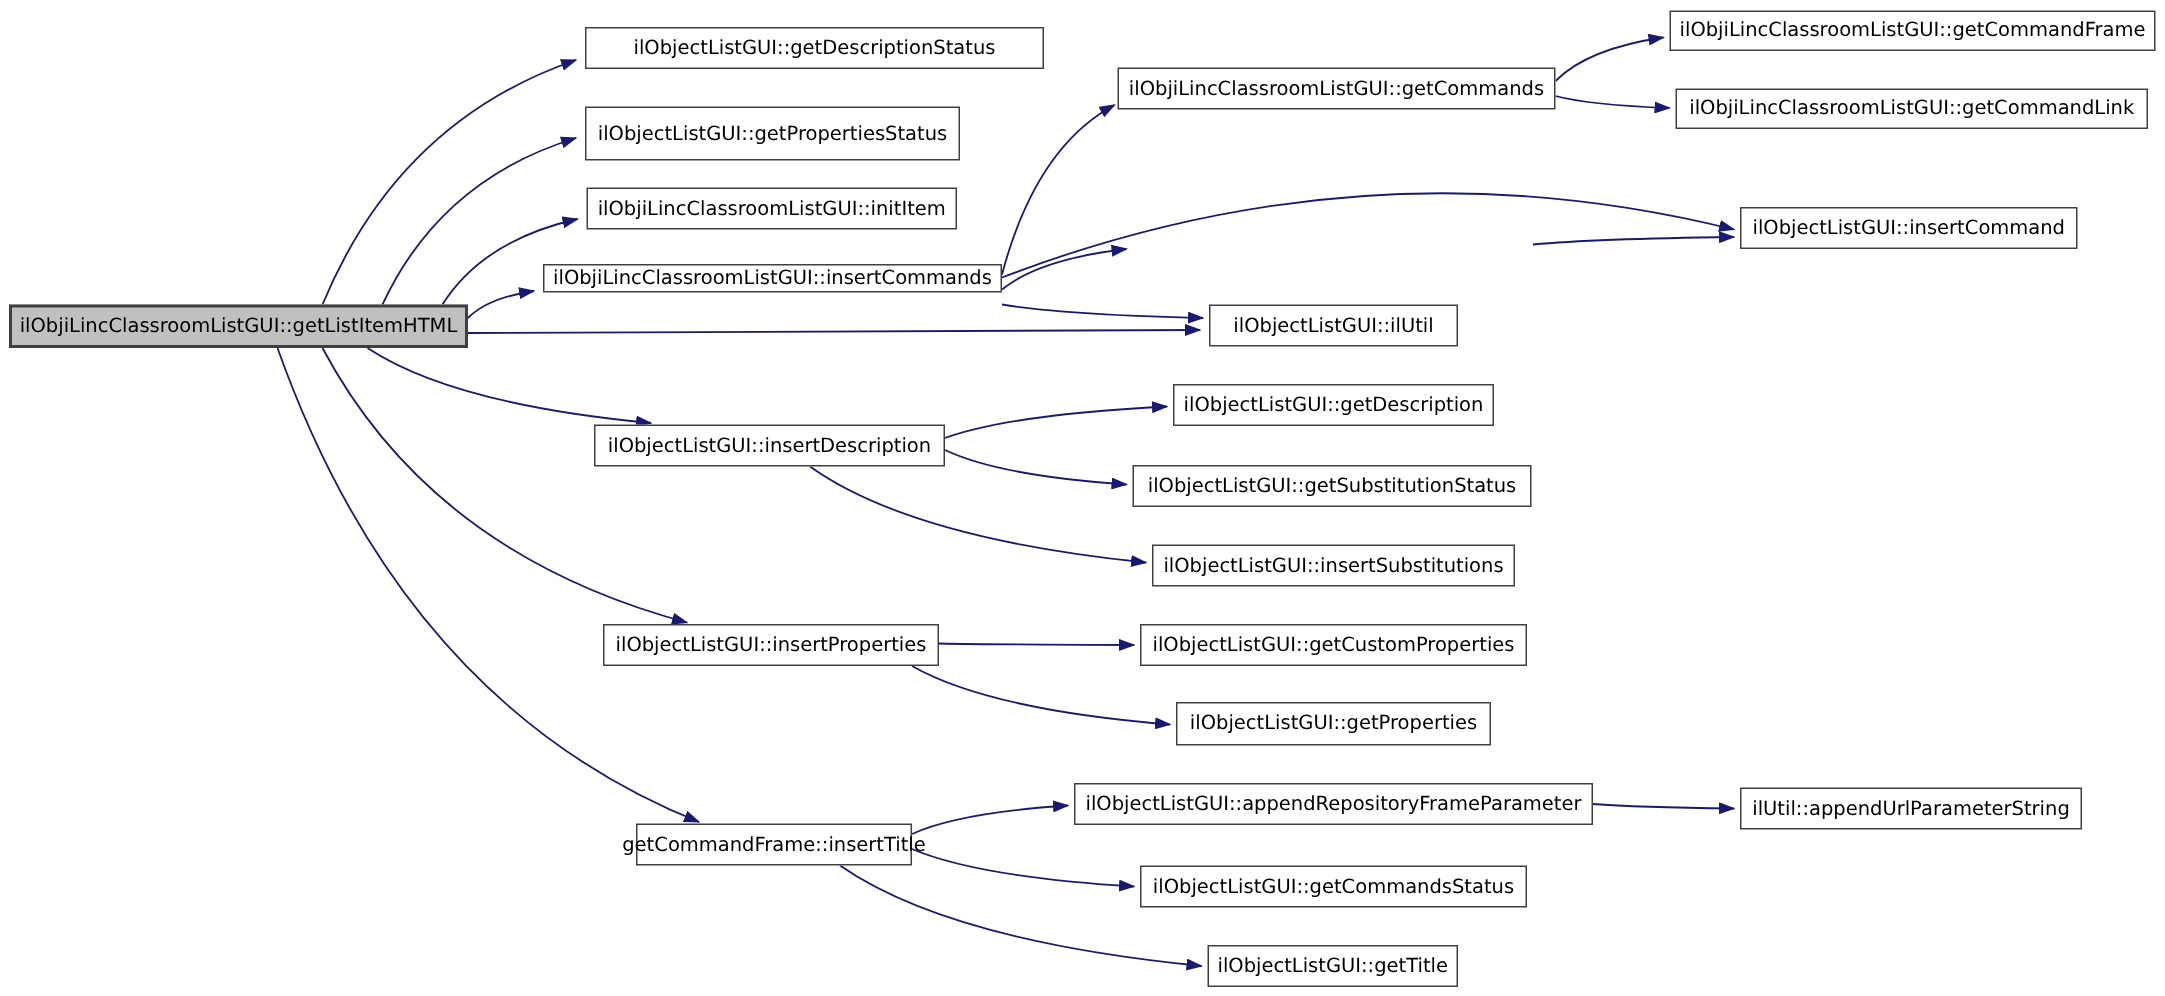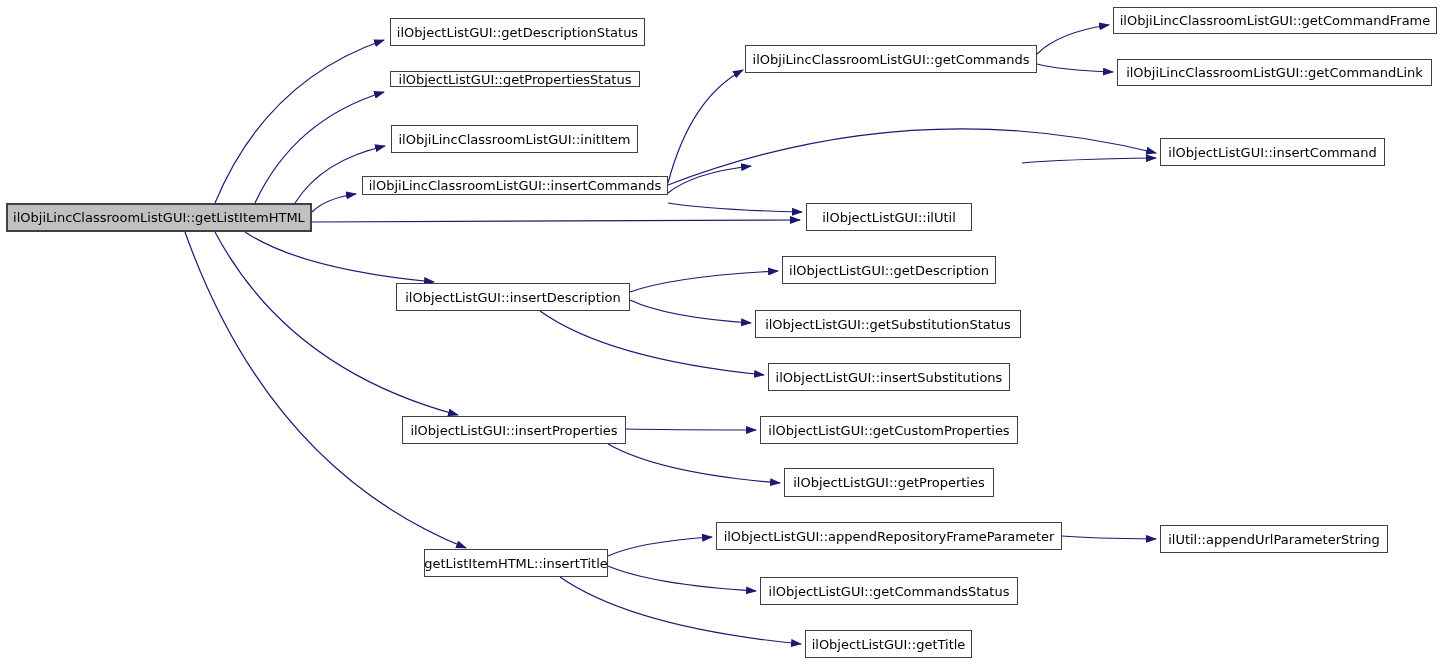--- a/index.html
+++ b/index.html
@@ -59,34 +59,34 @@
       <path class="edge" d="M630,300 Q666.3,317.25 751,323" stroke="#191970" stroke-width="1.2" marker-end="url(#arrow)"></path>
       <path class="edge" d="M540,311 Q607.2,359 764,375" stroke="#191970" stroke-width="1.2" marker-end="url(#arrow)"></path>
       <path class="edge" d="M626,429 Q665,429.75 756,430" stroke="#191970" stroke-width="1.2" marker-end="url(#arrow)"></path>
       <path class="edge" d="M608,444 Q659.6,473.25 780,483" stroke="#191970" stroke-width="1.2" marker-end="url(#arrow)"></path>
       <path class="edge" d="M608,556 Q639.2,541.75 712,537" stroke="#191970" stroke-width="1.2" marker-end="url(#arrow)"></path>
       <path class="edge" d="M608,566 Q652.4,584.75 756,591" stroke="#191970" stroke-width="1.2" marker-end="url(#arrow)"></path>
       <path class="edge" d="M560,577 Q632.3,627.25 801,644" stroke="#191970" stroke-width="1.2" marker-end="url(#arrow)"></path>
       <path class="edge" d="M1062,536 Q1090.2,538.25 1156,539" stroke="#191970" stroke-width="1.2" marker-end="url(#arrow)"></path>
     </svg>
 <div class="node root" style="left: 6px; top: 203px; width: 306px; height: 29px;">ilObjiLincClassroomListGUI::getListItemHTML</div>
-    <div class="node" style="left: 390px; top: 18px; width: 255px; height: 28px;">ilObjectListGUI::getDescriptionStatus</div>
-    <div class="node" style="left: 390px; top: 71px; width: 250px; height: 16px;">ilObjectListGUI::getPropertiesStatus</div>
+    <div class="node" style="left: 390px; top: 18px; width: 306px; height: 28px;">ilObjectListGUI::getDescriptionStatus</div>
+    <div class="node" style="left: 390px; top: 71px; width: 250px; height: 36px;">ilObjectListGUI::getPropertiesStatus</div>
     <div class="node" style="left: 391px; top: 125px; width: 247px; height: 28px;">ilObjiLincClassroomListGUI::initItem</div>
     <div class="node" style="left: 362px; top: 176px; width: 306px; height: 19px;">ilObjiLincClassroomListGUI::insertCommands</div>
     <div class="node" style="left: 1113px; top: 7px; width: 324px; height: 27px;">ilObjiLincClassroomListGUI::getCommandFrame</div>
     <div class="node" style="left: 745px; top: 45px; width: 292px; height: 28px;">ilObjiLincClassroomListGUI::getCommands</div>
     <div class="node" style="left: 1117px; top: 59px; width: 315px; height: 27px;">ilObjiLincClassroomListGUI::getCommandLink</div>
     <div class="node" style="left: 1160px; top: 138px; width: 225px; height: 28px;">ilObjectListGUI::insertCommand</div>
     <div class="node" style="left: 806px; top: 203px; width: 166px; height: 28px;">ilObjectListGUI::ilUtil</div>
     <div class="node" style="left: 396px; top: 283px; width: 234px; height: 28px;">ilObjectListGUI::insertDescription</div>
     <div class="node" style="left: 782px; top: 256px; width: 214px; height: 28px;">ilObjectListGUI::getDescription</div>
     <div class="node" style="left: 755px; top: 310px; width: 266px; height: 28px;">ilObjectListGUI::getSubstitutionStatus</div>
     <div class="node" style="left: 768px; top: 363px; width: 242px; height: 28px;">ilObjectListGUI::insertSubstitutions</div>
     <div class="node" style="left: 402px; top: 416px; width: 224px; height: 28px;">ilObjectListGUI::insertProperties</div>
     <div class="node" style="left: 784px; top: 468px; width: 210px; height: 29px;">ilObjectListGUI::getProperties</div>
     <div class="node" style="left: 760px; top: 416px; width: 258px; height: 28px;">ilObjectListGUI::getCustomProperties</div>
-    <div class="node" style="left: 424px; top: 549px; width: 184px; height: 28px;">getListItemHTML::insertTitle</div>
+    <div class="node" style="left: 424px; top: 549px; width: 184px; height: 28px;">getCommandFrame::insertTitle</div>
     <div class="node" style="left: 716px; top: 522px; width: 346px; height: 28px;">ilObjectListGUI::appendRepositoryFrameParameter</div>
     <div class="node" style="left: 805px; top: 630px; width: 167px; height: 28px;">ilObjectListGUI::getTitle</div>
     <div class="node" style="left: 760px; top: 577px; width: 258px; height: 28px;">ilObjectListGUI::getCommandsStatus</div>
     <div class="node" style="left: 1160px; top: 525px; width: 228px; height: 28px;">ilUtil::appendUrlParameterString</div>
   </div>
 
 </body></html>

